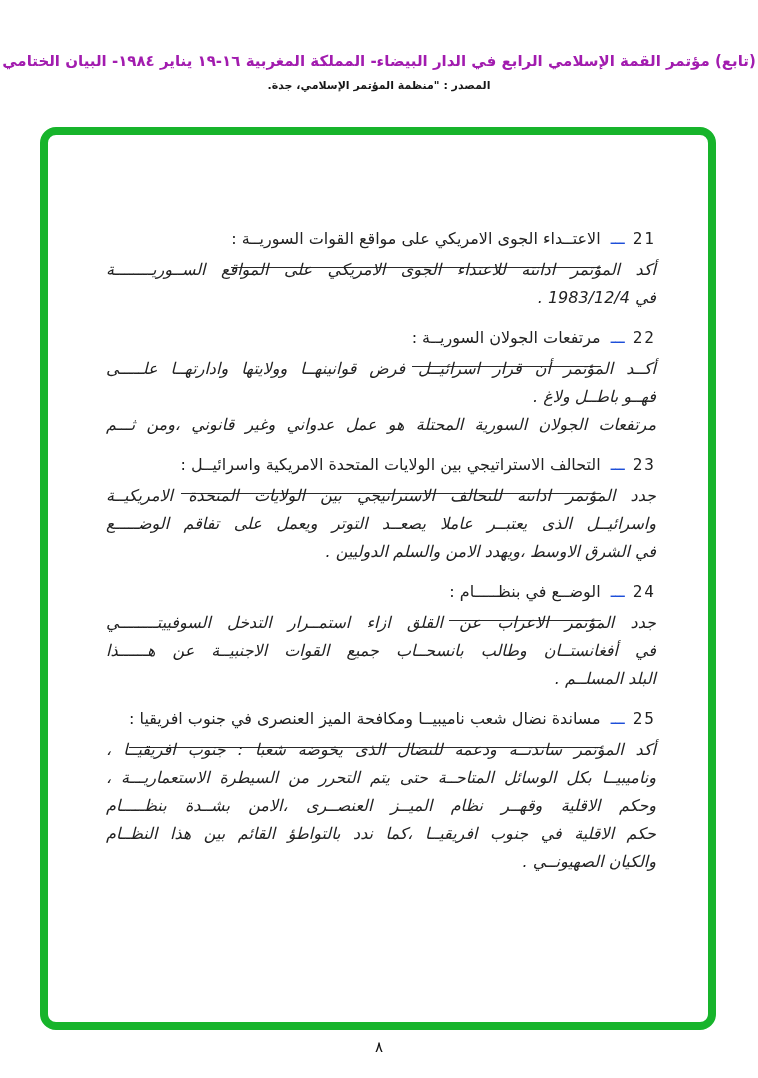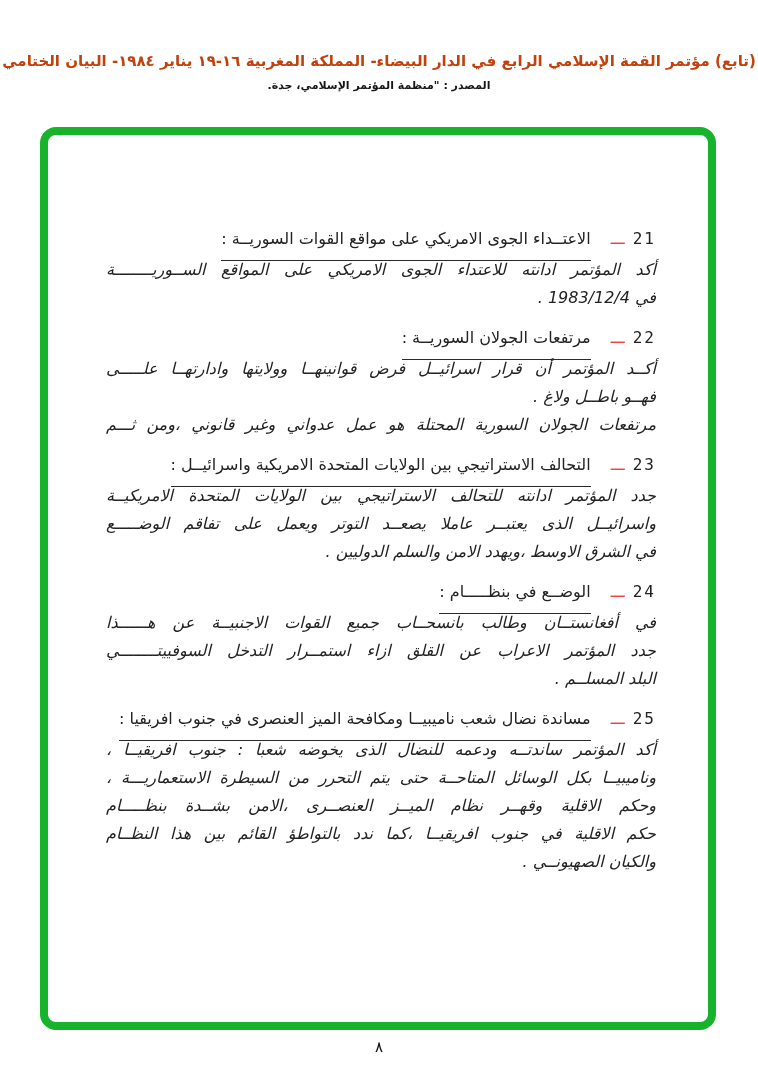--- a/index.html
+++ b/index.html
@@ -14,21 +14,21 @@
   
   .page-header {
     position: absolute;
     top: 52px; left: 0; right: 0;
     text-align: center;
     direction: rtl;
   }
   .header-line1 {
     font-size: 15px;
     font-weight: bold;
-    color: #c2410c;
+    color: #a21caf;
     letter-spacing: 0px;
     white-space: nowrap;
   }
   .header-line2 {
     margin-top: 9px;
     font-size: 11px;
     font-weight: bold;
     color: #161616;
   }
   
@@ -58,26 +58,26 @@
   }
   .clause-number {
     display: inline-block;
     margin-left: 8px;
     font-family: "DejaVu Sans Mono", monospace;
     font-size: 16px;
     letter-spacing: 2px;
   }
   .clause-dash {
     display: inline-block;
-    margin-left: 20px;
-    color: #ef4444;
+    margin-left: 10px;
+    color: #1d4ed8;
   }
   .clause-title {
     border-bottom: 1.6px solid #2a2a2a;
-    padding-bottom: 12px;
+    padding-bottom: 19px;
   }
   .clause-body { direction: rtl; }
   .body-line {
     text-align: justify;
     text-align-last: justify;
     line-height: 28px;
     font-style: italic;
   }
   .body-line.last { text-align-last: right; }
   
@@ -130,22 +130,22 @@
           <div class="body-line">واسرائيــل الذى يعتبــر عاملا يصعــد التوتر ويعمل على تفاقم الوضـــــع</div>
           <div class="body-line last">في الشرق الاوسط ،ويهدد الامن والسلم الدوليين .</div>
         </div>
     </div>
 
     <div class="clause">
       <div class="clause-heading">
         <span class="clause-number">24</span><span class="clause-dash">ـــ</span><span class="clause-title">الوضــع في بنظـــــام :</span>
       </div>
       <div class="clause-body">
+          <div class="body-line">جدد المؤتمر الاعراب عن القلق ازاء استمــرار التدخل السوفييتــــــــي</div>
           <div class="body-line">في أفغانستــان وطالب بانسحــاب جميع القوات الاجنبيــة عن هــــــذا</div>
-          <div class="body-line">جدد المؤتمر الاعراب عن القلق ازاء استمــرار التدخل السوفييتــــــــي</div>
           <div class="body-line last">البلد المسلــم .</div>
         </div>
     </div>
 
     <div class="clause">
       <div class="clause-heading">
         <span class="clause-number">25</span><span class="clause-dash">ـــ</span><span class="clause-title">مساندة نضال شعب ناميبيــا ومكافحة الميز العنصرى في جنوب افريقيا :</span>
       </div>
       <div class="clause-body">
           <div class="body-line">أكد المؤتمر ساندتــه ودعمه للنضال الذى يخوضه شعبا : جنوب افريقيــا ،</div>

